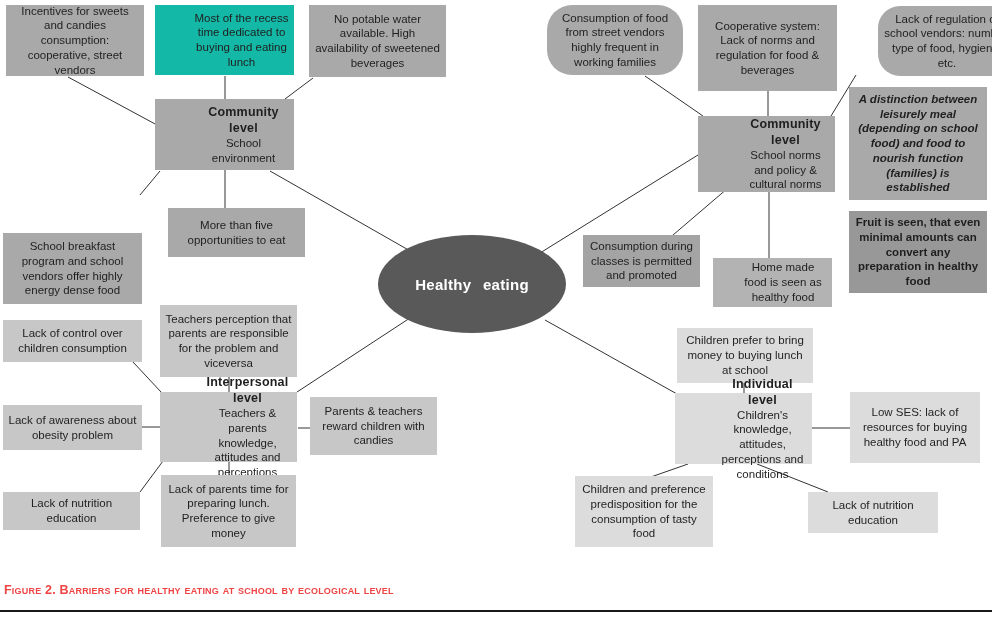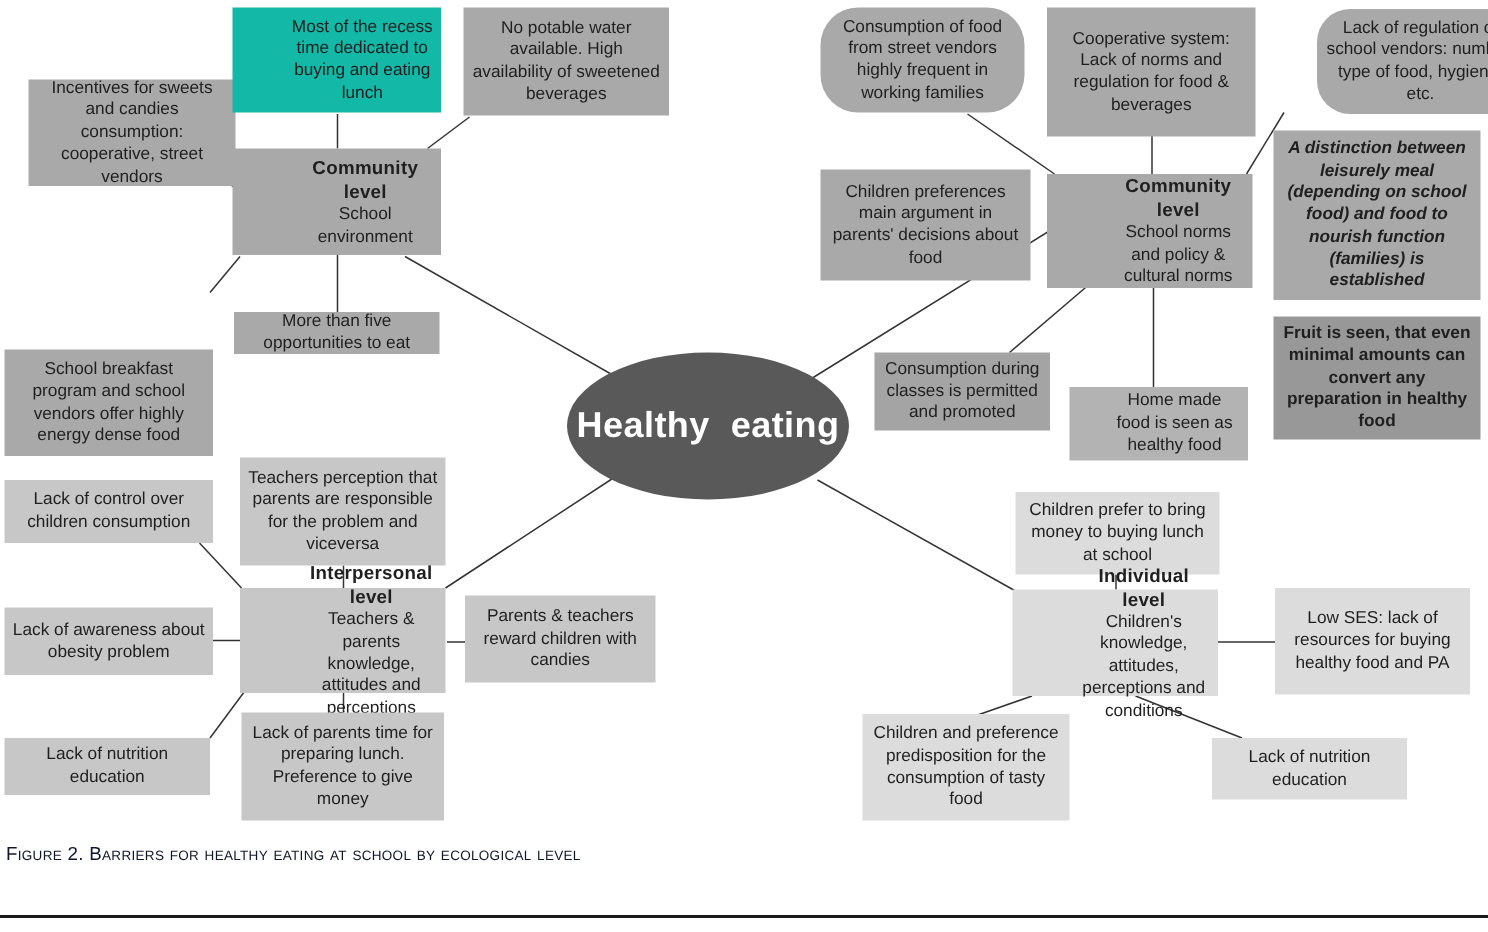--- a/index.html
+++ b/index.html
@@ -29,27 +29,27 @@
   .light{background:#c7c7c7;}
   .lighter{background:#dcdcdc;}
   .bold{font-weight:bold;}
   .hub{flex-direction:column;padding-left:43px;}
   .hub .hub-title{font-weight:bold;font-size:12.5px;letter-spacing:.2px;}
   .hub .hub-sub{font-size:11.5px;}
   #ellipse{
     position:absolute;left:378px;top:235px;width:188px;height:98px;
     background:#595959;border-radius:50%;
     display:flex;align-items:center;justify-content:center;
-    color:#ffffff;font-weight:bold;font-size:24px;word-spacing:7px;
+    color:#ffffff;font-weight:bold;font-size:15px;word-spacing:7px;
     letter-spacing:.3px;
   }
   #caption{
-    position:absolute;left:4px;top:562px;width:900px;
-    font-weight:normal;font-size:12.5px;
-    font-variant:small-caps;letter-spacing:.2px;color:#0f172a;
+    position:absolute;left:4px;top:583px;width:900px;
+    font-weight:bold;font-size:12.5px;
+    font-variant:small-caps;letter-spacing:.2px;color:#ef4444;
   }
   #bottom-rule{
     position:absolute;left:0;top:610px;width:992px;height:2px;
     background:#1a1a1a;
   }
 </style>
 </head>
 <body>
 
 <div id="canvas">
@@ -80,34 +80,33 @@
       <line x1="229" y1="461" x2="229" y2="475"></line>
 
       <line x1="545" y1="320" x2="677" y2="394"></line>
       <line x1="744" y1="383" x2="744" y2="393"></line>
       <line x1="812" y1="428" x2="850" y2="428"></line>
       <line x1="688" y1="464" x2="648" y2="478"></line>
       <line x1="757" y1="464" x2="828" y2="492"></line>
     </g>
   </svg>
 
-  <div class="box mid" style="left:19px;   top:5px;   width:138px; height:71px;margin-top:48px;">Incentives for sweets and candies consumption: cooperative, street vendors</div>
+  <div class="box mid" style="left:6px;   top:5px;   width:138px; height:71px;">Incentives for sweets and candies consumption: cooperative, street vendors</div>
   <div class="box dark" style="left:155px; top:5px;   width:139px; height:70px;">Most of the recess time dedicated to buying and eating lunch</div>
   <div class="box mid" style="left:309px; top:5px;   width:137px; height:72px;">No potable water available. High availability of sweetened beverages</div>
   <div class="box mid hub" style="left:155px; top:99px; width:139px; height:71px;">
     <span class="hub-title">Community level</span>
     <span class="hub-sub">School environment</span>
   </div>
   <div class="box mid" style="left:3px;   top:193px; width:139px; height:71px;margin-top:40px;">School breakfast program and school vendors offer highly energy dense food</div>
-  <div class="box mid" style="left:156px; top:208px; width:137px; height:28px;">More than five opportunities to eat</div>
+  <div class="box mid" style="left:168px; top:208px; width:137px; height:49px;">More than five opportunities to eat</div>
 
   <div class="box mid" style="left:547px; top:5px;   width:136px; height:70px;border-radius:25px;">Consumption of food from street vendors highly frequent in working families</div>
   <div class="box mid" style="left:698px; top:5px;   width:139px; height:86px;">Cooperative system: Lack of norms and regulation for food &amp; beverages</div>
   <div class="box mid" style="left:878px; top:6px;   width:138px; height:70px;border-radius:22px;">Lack of regulation of school vendors: number, type of food, hygiene, etc.</div>
-  <div class="box mid" style="left:547px; top:113px; width:140px; height:74px;">Children preferences main argument in parents' decisions about food</div>
   <div class="box mid hub" style="left:698px; top:116px; width:137px; height:76px;">
     <span class="hub-title">Community level</span>
     <span class="hub-sub">School norms and policy &amp; cultural norms</span>
   </div>
   <div class="box mid bold" style="left:849px; top:87px; width:138px; height:113px;font-style:italic;">A distinction between leisurely meal (depending on school food) and food to nourish function (families) is established</div>
   <div class="box darker bold" style="left:849px; top:211px; width:138px; height:82px;">Fruit is seen, that even minimal amounts can convert any preparation in healthy food</div>
   <div class="box mid2" style="left:583px; top:235px; width:117px; height:52px;">Consumption during classes is permitted and promoted</div>
   <div class="box lightmid" style="left:713px; top:258px; width:119px; height:49px;padding-left:26px;">Home made food is seen as healthy food</div>
 
   <div id="ellipse">Healthy eating</div>

